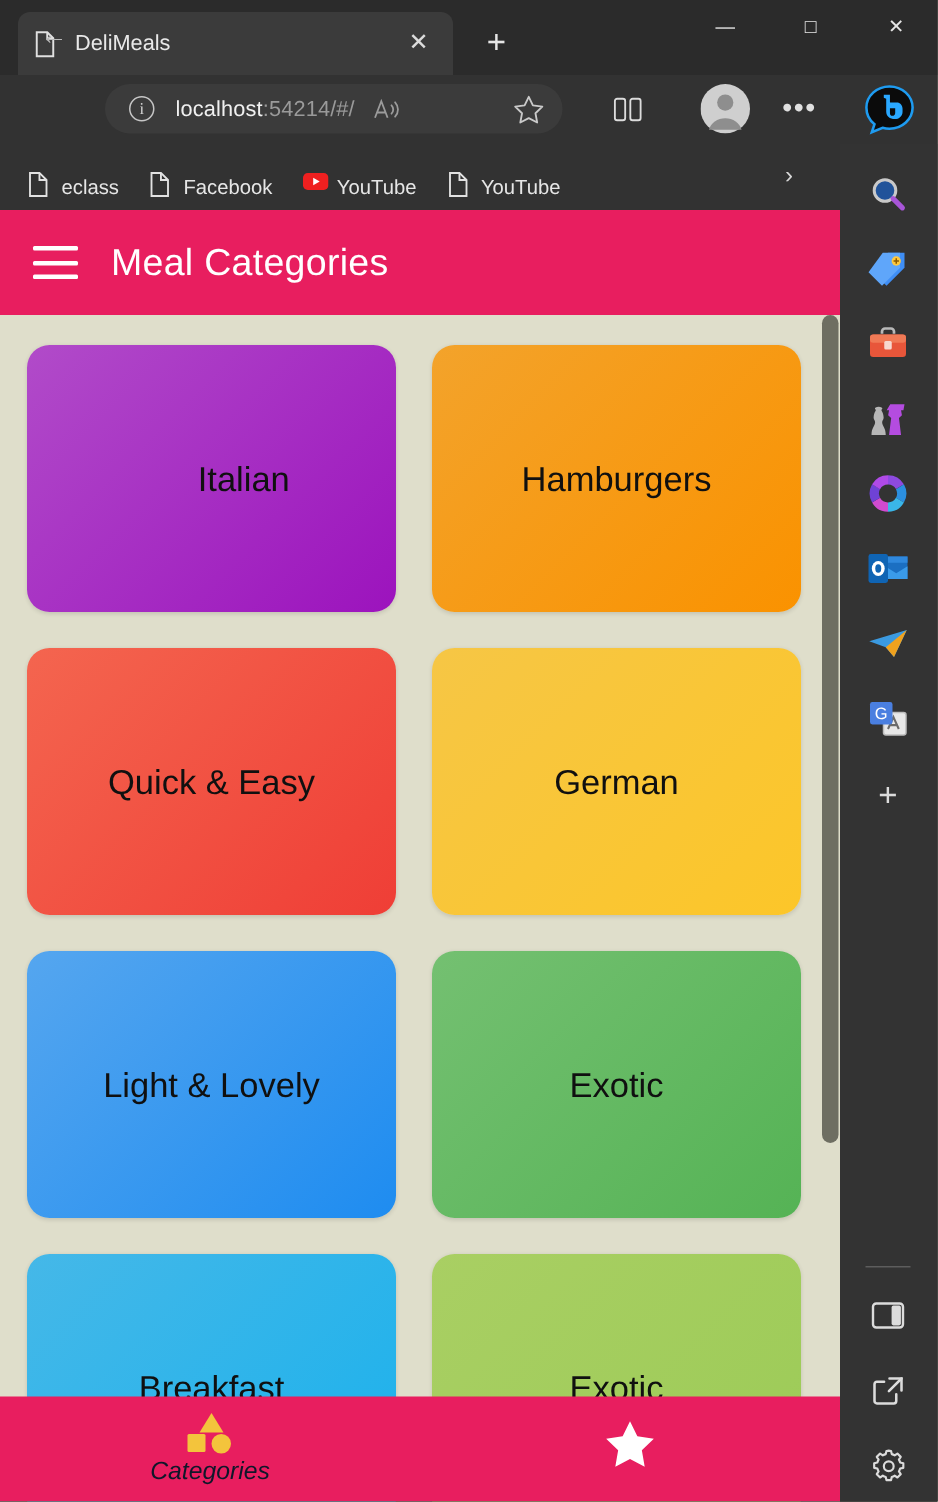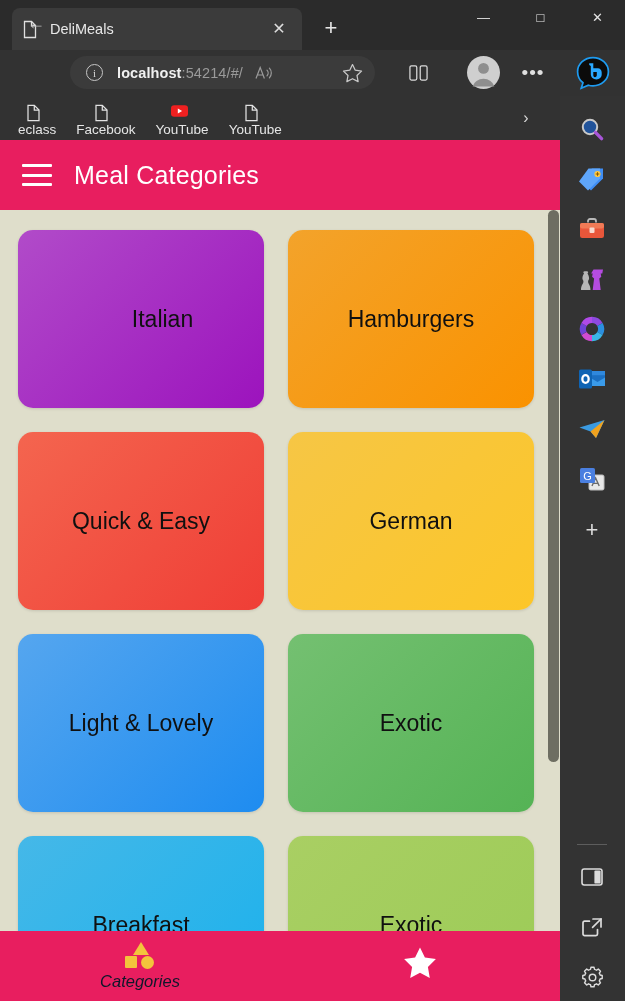--- a/index.html
+++ b/index.html
@@ -71,21 +71,21 @@
     background: #3b3b3b; border-radius: 17px;
     display: flex; align-items: center; padding: 0 10px;
   }
   #omnibox .infoicon {
     width: 17px; height: 17px; border: 1.3px solid #c6c6c6; border-radius: 50%;
     color: #d5d5d5; font-size: 11px; font-family: "Liberation Serif", serif;
     display: flex; align-items: center; justify-content: center;
     margin: 0 14px 0 6px; flex: none;
   }
   #urltext { font-size: 14.5px; color: #9a9a9a; white-space: nowrap; letter-spacing: .1px; }
-  #urltext .host { color: #f0f0f0; font-weight: bold; }
+  #urltext .host { color: #f0f0f0; }
   #readaloud {
     margin-left: 12px; color: #9b9b9b; font-size: 14px; flex: none;
     display: flex; align-items: center;
   }
   #favbtn {
     position: absolute; left: 337px; top: 58px; width: 30px; height: 30px;
     display: flex; align-items: center; justify-content: center;
   }
   .toolicon {
     position: absolute; display: flex; align-items: center; justify-content: center;
@@ -94,22 +94,22 @@
   #profile     { left: 467px; top: 56px; width: 33px; height: 33px; }
   #moremenu    { left: 518px; top: 58px; width: 30px; height: 30px; color: #e0e0e0; font-size: 19px; letter-spacing: 1px;}
   #copilot     { left: 576px; top: 56px; width: 34px; height: 34px; }
 
   
   #bookmarks {
     position: absolute; left: 0; top: 99px; width: 560px; height: 38px;
     display: flex; align-items: center; padding-left: 10px;
   }
   .bm {
-    display: flex; align-items: center; height: 28px;
-    padding: 0 8px; border-radius: 5px; margin-right: 4px; flex-direction: column;
+    display: flex; align-items: flex-end; height: 28px;
+    padding: 0 8px; border-radius: 5px; margin-right: 4px;
   }
   .bm .bmicon { width: 15px; height: 18px; margin-right: 8px; flex: none; }
   .bm .bmlabel { color: #e6e6e6; font-size: 13.5px; white-space: nowrap; }
   #bm-overflow {
     position: absolute; left: 512px; top: 105px; width: 28px; height: 26px;
     display: flex; align-items: center; justify-content: center;
     color: #d8d8d8; font-size: 16px;
   }
 
   

